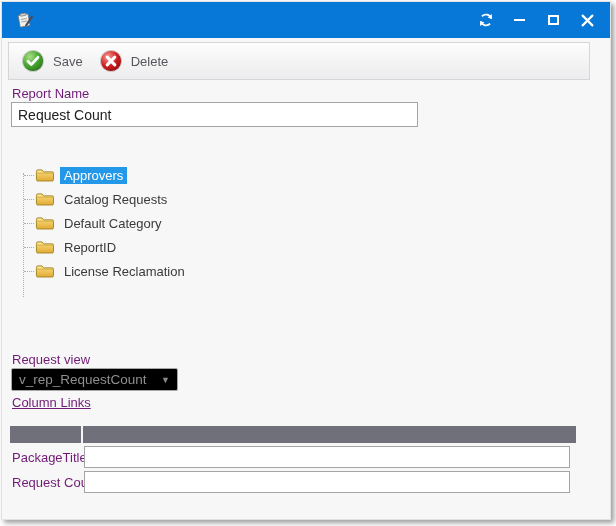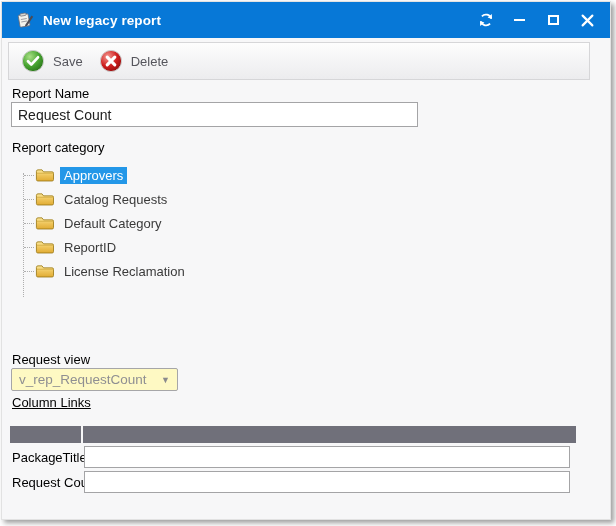--- a/index.html
+++ b/index.html
@@ -24,41 +24,41 @@
 
   
   .toolbar { position:absolute; left:6px; top:40px; width:582px; height:38px;
              background:linear-gradient(#fdfdfd,#ececee);
              border:1px solid #d6d6d8; display:flex; align-items:center; padding:0 6px; }
   .tool-btn { display:flex; align-items:center; gap:8px; padding:3px 10px 3px 6px;
               font-size:13px; color:#55555c; }
   .orb { width:24px; height:24px; }
 
   
-  .lbl { position:absolute; font-size:13px; color:#000000; }
+  .lbl { position:absolute; font-size:13px; color:#701a75; }
   .txt-input { position:absolute; border:1px solid #a4a4a6; background:#ffffff;
                font-family:"Liberation Sans", sans-serif; font-size:14px; color:#212121;
                padding:0 6px; outline:none; }
   #reportNameInput { left:9px; top:100px; width:407px; height:25px; }
 
   
   .tree { position:absolute; left:12px; top:161px; width:420px; height:146px; }
   .tree-vline { position:absolute; left:9px; top:10px; height:124px; width:0;
                 border-left:1px dotted #aeaeae; }
   .tree-row { position:relative; height:24px; display:flex; align-items:center;
               padding-left:21px; cursor:default; }
   .tree-stub { position:absolute; left:10px; top:12px; width:10px; height:0;
                border-top:1px dotted #aeaeae; }
   .folder { width:19px; height:16px; margin-right:6px; flex:0 0 auto; }
   .tree-label { font-size:13px; color:#3a3a3a; padding:1px 4px; white-space:nowrap; }
   .tree-label.selected { background:#2397e8; color:#ffffff; }
 
   
   .dropdown { position:absolute; left:9px; top:366px; width:167px; height:23px;
-              background:#fef9c3; border:1px solid #a6a6a8; border-radius:2px;
+              background:#000000; border:1px solid #a6a6a8; border-radius:2px;
               display:flex; align-items:center; padding:0 7px; font-size:13.5px;
               color:#8f8f92; }
   .dd-arrow { margin-left:auto; font-size:9px; color:#8a8a8d; }
 
   
   .cl-header { position:absolute; left:8px; top:424px; width:566px; height:17px;
                background:#70707a; display:flex; }
   .cl-header .c1 { width:73px; border-right:2px solid #f7f7f8; }
   .cl-header .c2 { flex:1; }
   #pkgInput { left:82px; top:444px; width:486px; height:22px; font-size:13px; }
@@ -92,21 +92,20 @@
   <div class="titlebar">
     <svg class="title-icon" viewBox="0 0 18 18">
       <g transform="rotate(-10 8 9)">
         <rect x="3" y="3.5" width="10" height="12" rx="1" fill="#f2f2ec" stroke="#6e6e78" stroke-width="0.8"></rect>
         <rect x="5" y="2.3" width="6" height="2.4" rx="0.8" fill="#d9d9d2" stroke="#6e6e78" stroke-width="0.7"></rect>
         <line x1="5" y1="8" x2="11" y2="8" stroke="#9a9aa0" stroke-width="0.9"></line>
         <line x1="5" y1="10.5" x2="11" y2="10.5" stroke="#9a9aa0" stroke-width="0.9"></line>
       </g>
       <path d="M9.5 13.5 L15.5 4.5 L17.2 5.7 L11.2 14.7 L8.8 15.6 Z" fill="#4b4b55"></path>
     </svg>
-    <span class="title-text">New legacy report</span>
 
     <div class="controls">
       <div class="ctrl">
         <svg width="16" height="16" viewBox="0 0 18 18">
           <g stroke="#ffffff" stroke-width="2" fill="none">
             <path d="M14.8 7.2 A6.2 6.2 0 0 0 4.4 4.8"></path>
             <path d="M3.2 10.8 A6.2 6.2 0 0 0 13.6 13.2"></path>
           </g>
           <path d="M15.6 2.2 L15.7 7.8 L10.8 6.2 Z" fill="#ffffff"></path>
           <path d="M2.4 15.8 L2.3 10.2 L7.2 11.8 Z" fill="#ffffff"></path>
@@ -139,21 +138,20 @@
         <circle cx="12" cy="12" r="10.6" fill="url(#gDel)" stroke="#cdcdcd" stroke-width="1"></circle>
         <path d="M8.2 8.2 L15.8 15.8 M15.8 8.2 L8.2 15.8" stroke="#ffffff" stroke-width="3.1" stroke-linecap="round"></path>
       </svg>
       <span>Delete</span>
     </div>
   </div>
 
   <div class="lbl" style="left:10px; top:84px;">Report Name</div>
   <input id="reportNameInput" class="txt-input" type="text" value="Request Count" style="">
 
-  <div class="lbl" style="left:10px; top:138px;">Report category</div>
 
   <div class="tree">
     <div class="tree-vline"></div>
 
     <div class="tree-row">
       <span class="tree-stub"></span>
       <svg class="folder" viewBox="0 0 20 16">
         <path d="M1.5 4.2 q0-1.6 1.6-1.6 h4.3 l1.6 2.1 h9 q1.5 0 1.5 1.5 v6.6 q0 1.5 -1.5 1.5 h-15 q-1.5 0 -1.5-1.5 z" fill="url(#foldGrad)" stroke="#9c7a17" stroke-width="0.9"></path>
         <path d="M1.8 6.2 h17.4" stroke="#caa53a" stroke-width="0.7"></path>
       </svg>

